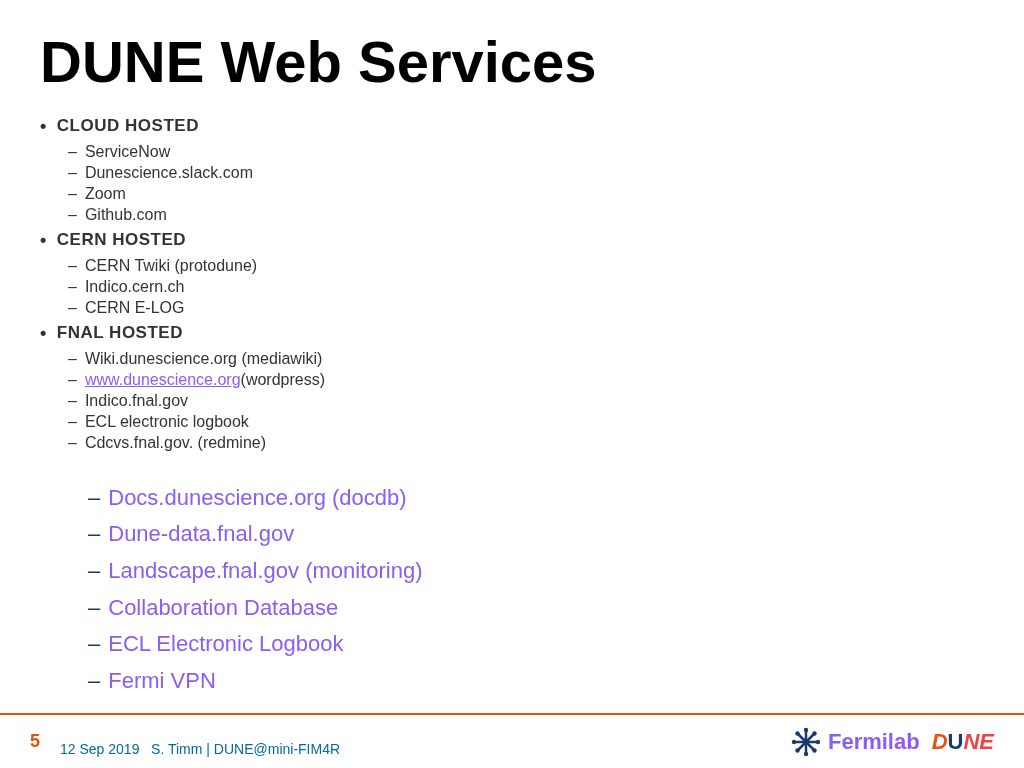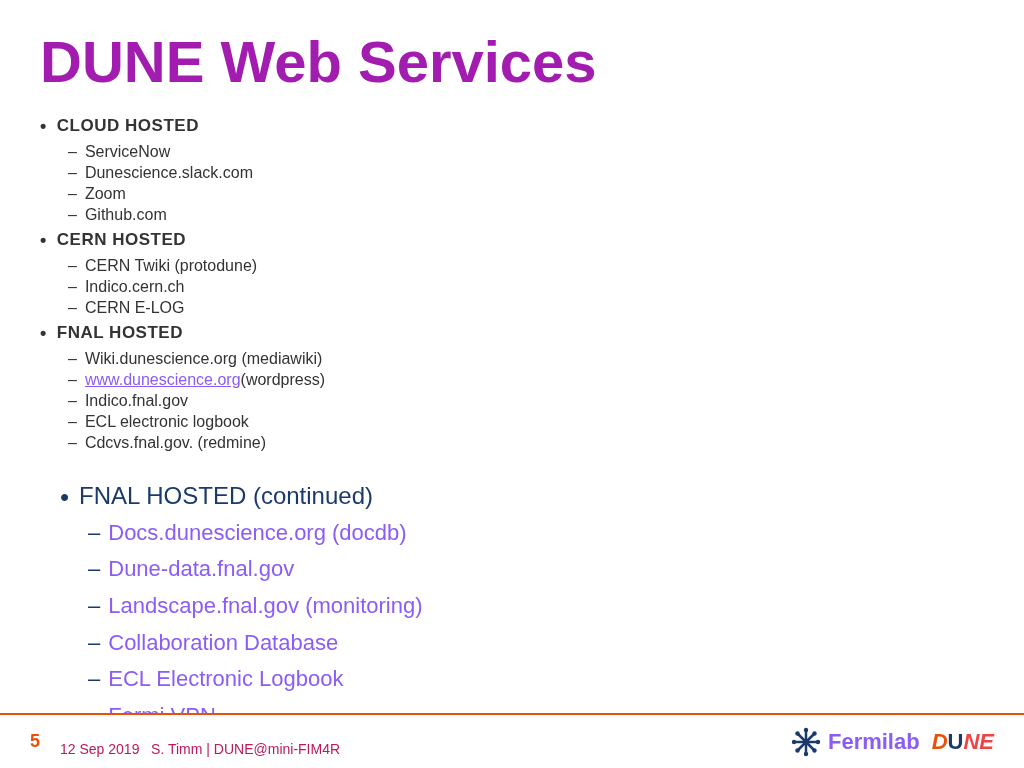--- a/index.html
+++ b/index.html
@@ -21,21 +21,21 @@
       width: 1024px;
       height: 768px;
       background: #ffffff;
       position: relative;
       padding: 30px 40px 0 40px;
     }
 
     .title {
       font-size: 58px;
       font-weight: 900;
-      color: #a21caf;
+      color: #000000;
       margin-bottom: 22px;
       line-height: 1.1;
     }
 
     .content-area {
       display: flex;
       flex-direction: column;
       gap: 20px;
       height: calc(100% - 170px);
     }
@@ -149,21 +149,21 @@
     }
 
     .footer-slide-num {
       font-size: 18px;
       font-weight: 700;
       color: #e8510a;
     }
 
     .footer-info {
       font-size: 14px;
-      color: #be185d;
+      color: #0369a1;
       margin-top: 14px;
     }
 
     .footer-right {
       display: flex;
       align-items: center;
       gap: 12px;
     }
 
     .fermilab-logo {
@@ -259,23 +259,20 @@
           <li>
               <span>Cdcvs.fnal.gov. (redmine)</span>
             </li>
         </ul>
 
       </ul>
     </div>
 
     <div class="right-col">
       <ul class="bullet-main">
-        <li>
-          <span>FNAL HOSTED (continued)</span>
-        </li>
         <ul class="sub-list">
           <li>
               <span>Docs.dunescience.org (docdb)</span>
             </li>
           <li>
               <span>Dune-data.fnal.gov</span>
             </li>
           <li>
               <span>Landscape.fnal.gov (monitoring)</span>
             </li>

